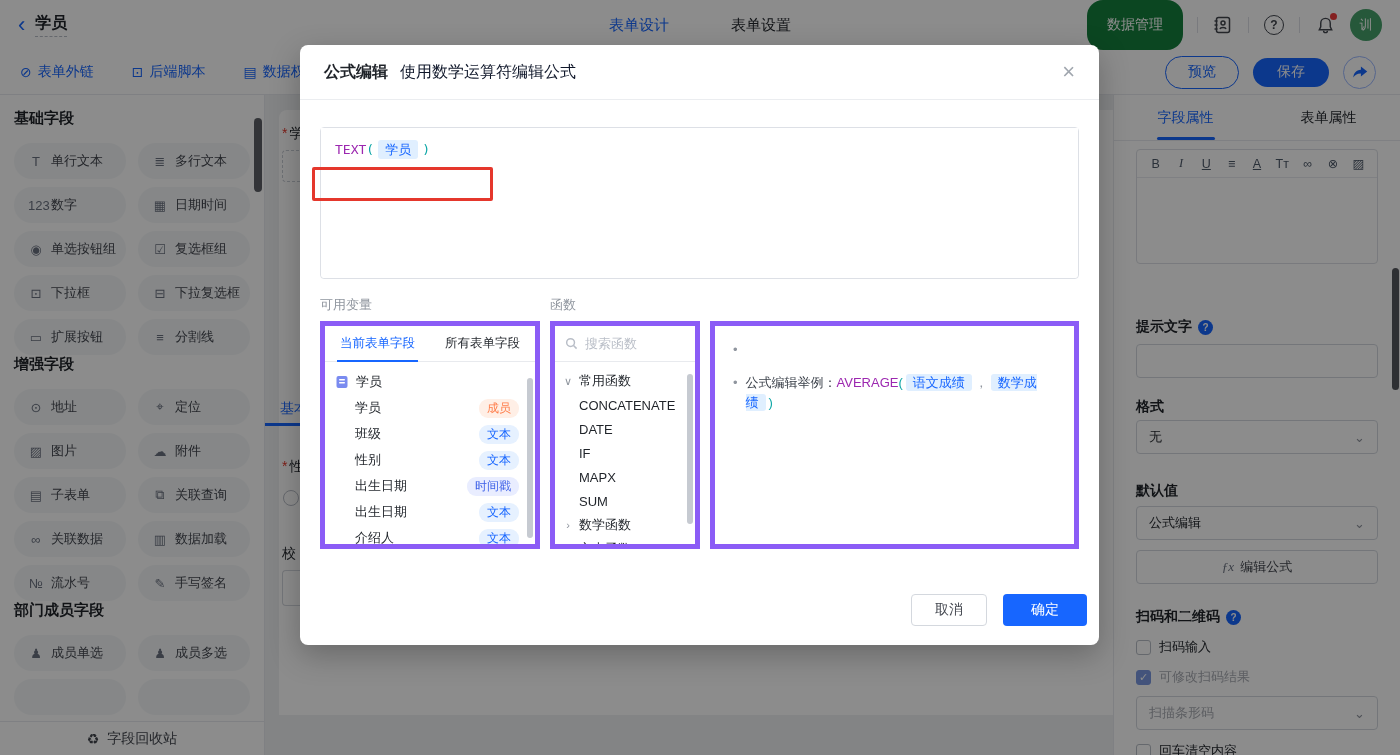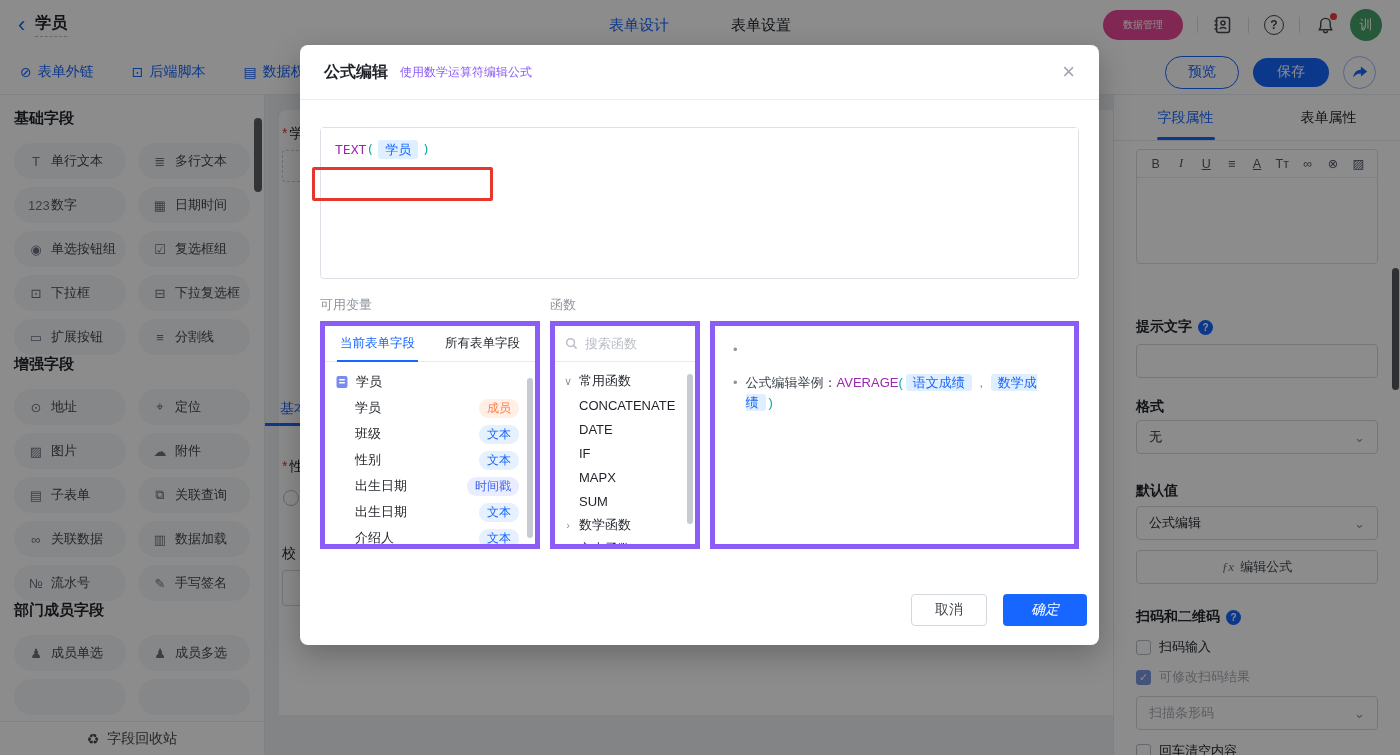--- a/index.html
+++ b/index.html
@@ -9,21 +9,21 @@
   .app { position:absolute; inset:0; }
 
   
   .topbar { height:50px; background:#fff; display:flex; align-items:center; padding:0 18px; position:relative; }
   .back { color:#1766ff; font-size:22px; line-height:1; margin-right:10px; cursor:pointer; }
   .doc-title { font-size:16px; font-weight:bold; border-bottom:1px dashed #b9bec7; padding-bottom:2px; }
   .top-tabs { position:absolute; left:0; right:0; display:flex; justify-content:center; gap:62px; pointer-events:none; }
   .top-tab { font-size:15px; color:#1f2329; pointer-events:auto; cursor:pointer; }
   .top-tab.active { color:#1766ff; }
   .top-right { margin-left:auto; display:flex; align-items:center; gap:14px; z-index:1; }
-  .btn-green { background:#ec4899; color:#fff; font-size:10px; height:30px; padding:0 20px; border:none; border-radius:16px; cursor:pointer; }
+  .btn-green { background:#15803d; color:#fff; font-size:14px; height:50px; padding:0 20px; border:none; border-radius:16px; cursor:pointer; }
   .v-div { width:1px; height:16px; background:#dcdfe5; }
   .top-ic { width:22px; height:22px; color:#42464e; position:relative; display:flex; align-items:center; justify-content:center; cursor:pointer; }
   .help-circle { width:20px; height:20px; border:1.6px solid #42464e; border-radius:50%; font-size:12px; font-weight:bold; display:flex; align-items:center; justify-content:center; }
   .bell-dot { position:absolute; top:-1px; right:-1px; width:7px; height:7px; background:#f03b3b; border-radius:50%; }
   .avatar { width:32px; height:32px; border-radius:50%; background:#46a06a; color:#fff; font-size:13px; display:flex; align-items:center; justify-content:center; cursor:pointer; }
 
   
   .subbar { height:45px; background:#fff; display:flex; align-items:center; padding:0 24px 0 20px; border-bottom:1px solid #e8eaee; }
   .sub-links { display:flex; gap:38px; }
   .sub-link { display:flex; align-items:center; gap:6px; color:#1766ff; font-size:14px; cursor:pointer; }
@@ -79,21 +79,21 @@
   .cbox { width:15px; height:15px; border:1px solid #b9bec7; border-radius:3px; background:#fff; flex:none; display:flex; align-items:center; justify-content:center; font-size:11px; color:#fff; }
   .cbox.checked { background:#7a98e0; border-color:#7a98e0; }
   .cbrow.dis { color:#a8abb2; }
   .right-scroll { position:absolute; right:1px; top:173px; width:7px; height:122px; background:#55585e; border-radius:4px; }
 
   
   .overlay { position:absolute; inset:0; background:rgba(0,0,0,0.45); z-index:10; }
   .modal { position:absolute; left:300px; top:45px; width:799px; height:600px; background:#fff; border-radius:8px; z-index:11; box-shadow:0 10px 30px rgba(0,0,0,0.25); }
   .m-head { height:55px; display:flex; align-items:center; padding:0 24px; border-bottom:1px solid #ebedf0; }
   .m-title { font-size:16px; font-weight:bold; }
-  .m-sub { font-size:12px; color:#8b5cf6; margin-left:12px; }
+  .m-sub { font-size:16px; color:#0f172a; margin-left:12px; }
   .m-close { margin-left:auto; font-size:22px; color:#a0a6ae; cursor:pointer; line-height:1; }
   .m-body { padding:27px 20px 0 20px; position:relative; }
   .f-box { border:1px solid #dde0e6; border-radius:4px; overflow:visible; position:relative; }
   .f-head { height:37px; background:#dcefff; display:flex; align-items:center; padding:0 14px; font-size:14px; border-radius:4px 4px 0 0; }
   .f-body { height:150px; padding:13px 14px; font-family:"DejaVu Sans Mono",monospace; font-size:13px; background:#fff; border-radius:0 0 4px 4px; }
   .tok-fn { color:#9c27b0; }
   .tok-par { color:#0ca6a6; }
   .tok-field { background:#e0efff; color:#1766ff; border-radius:3px; padding:2px 7px; margin:0 4px; font-family:"Liberation Sans","DejaVu Sans",sans-serif; font-size:13px; }
   .annotation { position:absolute; left:-9px; top:39px; width:181px; height:34px; border:3px solid #e5372c; border-radius:2px; pointer-events:none; }
   .panel-labels { display:flex; margin-top:17px; font-size:13px; color:#8f959e; }
@@ -118,21 +118,21 @@
   .fn-list { padding:7px 0; }
   .fn-row { display:flex; align-items:center; gap:6px; height:24px; padding:0 8px; font-size:13px; cursor:pointer; white-space:nowrap; }
   .fn-row .chev { color:#8f959e; font-size:11px; width:10px; text-align:center; }
   .fn-row.item { padding-left:24px; }
   .help-inner { padding:14px 18px; }
   .bullet { display:flex; gap:8px; font-size:13px; color:#3d434c; margin-bottom:13px; line-height:20px; }
   .bullet .dot { color:#8f959e; }
   .ex-pill { background:#e0efff; color:#1766ff; border-radius:3px; padding:1px 7px; margin:0 3px; }
   .m-footer { position:absolute; bottom:19px; right:12px; display:flex; gap:16px; }
   .btn-cancel { width:76px; height:32px; background:#fff; border:1px solid #d4d8de; border-radius:4px; font-size:14px; color:#42464e; cursor:pointer; }
-  .btn-ok { width:84px; height:32px; background:#1766ff; border:none; border-radius:4px; font-size:14px; color:#fff; cursor:pointer;font-style:italic; }
+  .btn-ok { width:84px; height:32px; background:#1766ff; border:none; border-radius:4px; font-size:14px; color:#fff; cursor:pointer; }
 
   svg { display:block; }
 </style>
 </head>
 <body>
 
 <div class="app">
 
   <div class="topbar">
     <span class="back">‹</span>

